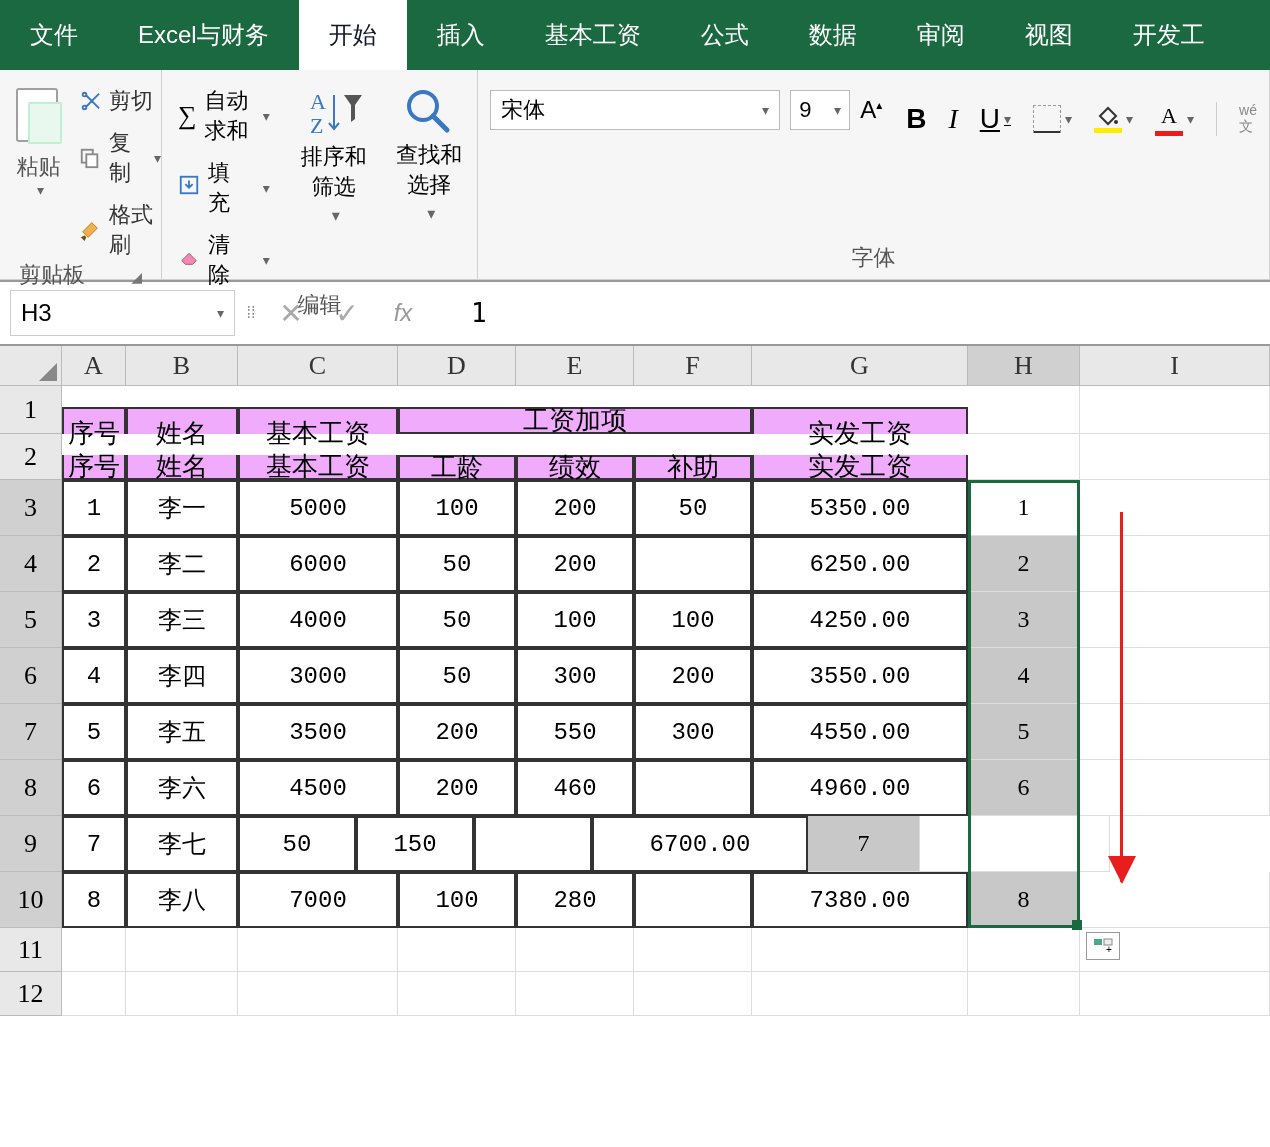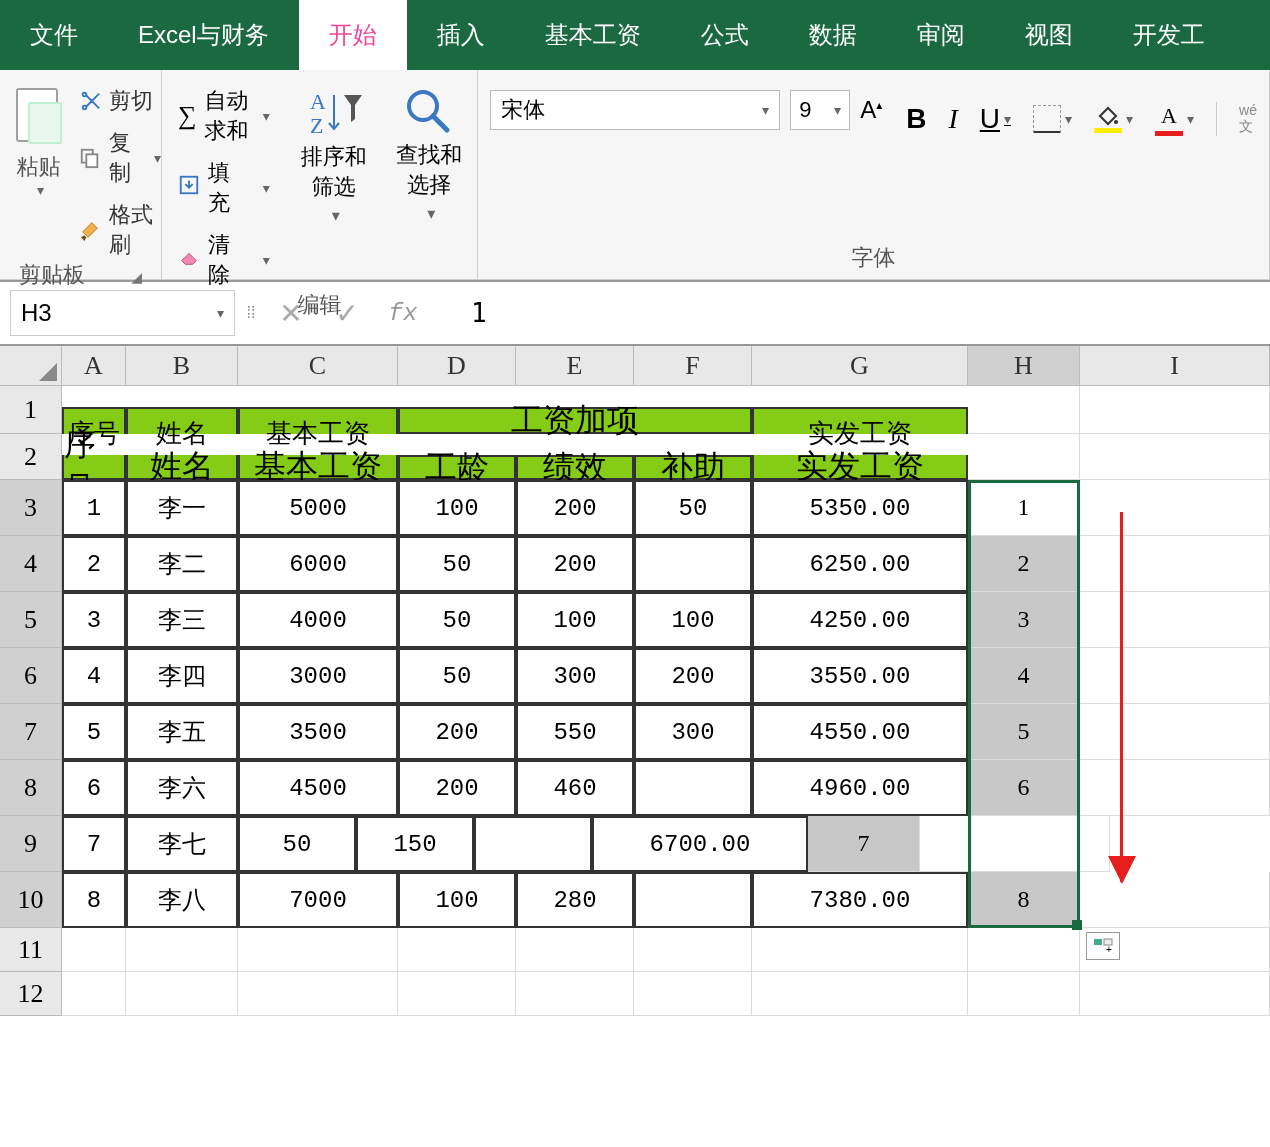--- a/index.html
+++ b/index.html
@@ -21,21 +21,21 @@
     }
     .menu-item {
       padding: 0 30px;
       height: 100%;
       display: flex;
       align-items: center;
       cursor: pointer;
     }
     .menu-item.active {
       background: #fff;
-      color: #ec4899;
+      color: #0f172a;
     }
     
     .ribbon {
       background: #f5f6f5;
       height: 210px;
       display: flex;
       border-bottom: 1px solid #d0d0d0;
     }
     .ribbon-group {
       border-right: 1px solid #d0d0d0;
@@ -215,21 +215,21 @@
       border: 1px solid #ccc;
       margin: 0 4px 0 10px;
       display: flex;
       align-items: center;
       justify-content: space-between;
       padding: 0 10px;
       font-size: 24px;
     }
     .fb-sep { width: 24px; text-align: center; color: #888; }
     .fb-btn { width: 56px; text-align: center; color: #aaa; font-size: 28px; cursor: pointer; }
-    .fx { color: #999; font-style: italic; font-size: 24px; font-family: Liberation Mono, monospace; }
+    .fx { color: #999; font-style: italic; font-size: 24px; }
     .formula-input {
       flex: 1;
       padding-left: 40px;
       font-size: 26px;
       font-family: Consolas, monospace;
     }
     
     .grid-wrap {
       position: relative;
     }
@@ -285,23 +285,23 @@
       border-right: 1px solid #dcdcdc;
       border-bottom: 1px solid #dcdcdc;
       display: flex;
       align-items: center;
       justify-content: center;
       font-size: 24px;
       font-family: "SimSun", serif;
       position: relative;
     }
     .th-cell {
-      background: #84cc16;
+      background: #f0abfc;
       border: 2px solid #333;
-      font-size: 32px;
+      font-size: 26px;
       margin-top: 21px;
     }
     .td-cell {
       border: 2px solid #333;
       background: #fff;
       font-family: Consolas, "Courier New", monospace;
       font-size: 24px;
     }
     .td-cell.cn { font-family: Liberation Sans, sans-serif; text-align: right; }
     .h-sel {

